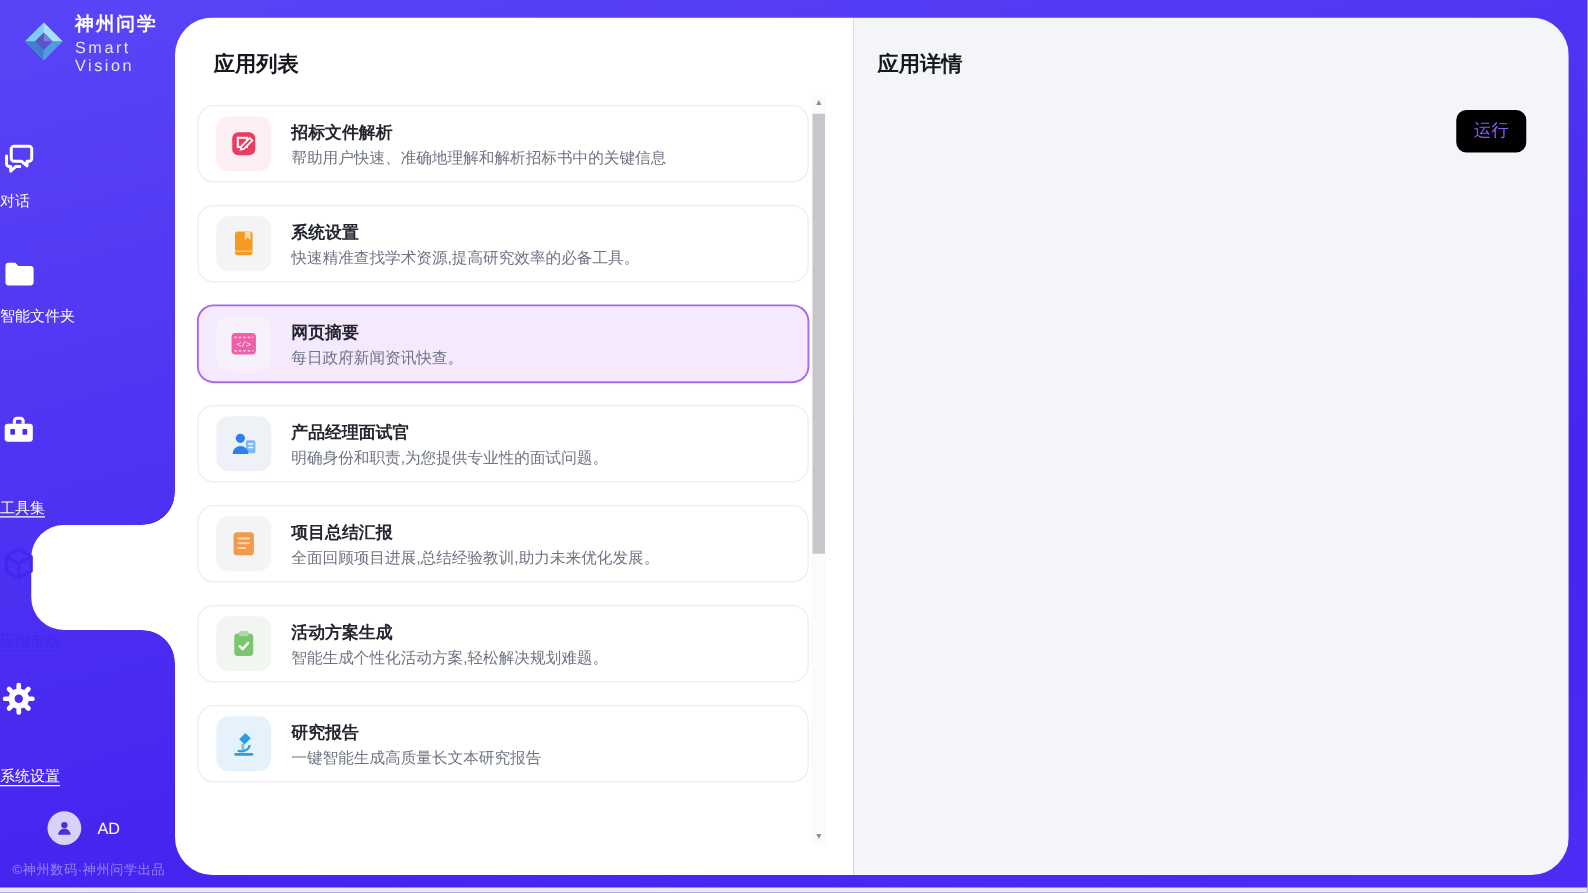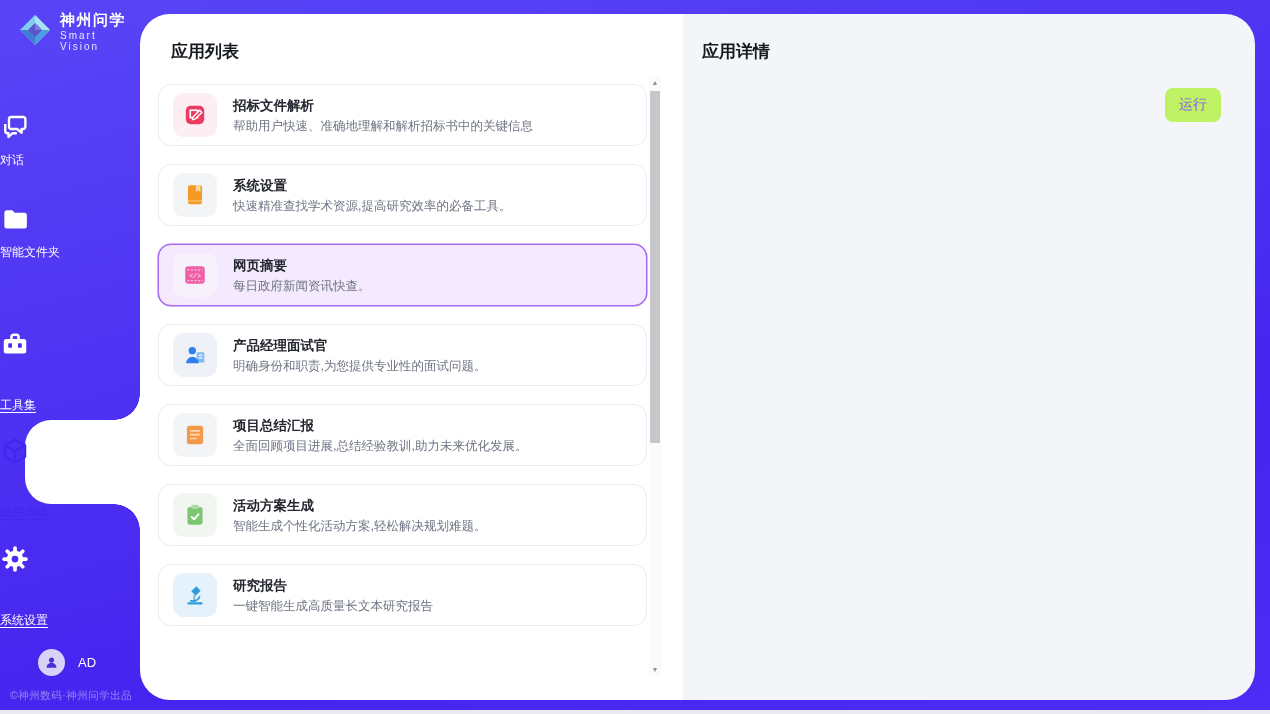--- a/index.html
+++ b/index.html
@@ -9,21 +9,21 @@
     font-family:"Liberation Sans","DejaVu Sans",sans-serif;
     background:linear-gradient(165deg,#5945f7 0%,#4念0 0%,#4524ef 70%,#4e2cf5 100%);
     background:linear-gradient(165deg,#5945f7 0%,#4524ef 70%,#4e2cf5 100%);
   }
   .bottom-edge { position:absolute; left:0; right:0; bottom:0; height:4px; background:#e9e9ef; }
 
   
   .sidebar { position:absolute; left:0; top:0; width:140px; height:710px; }
   .logo { position:absolute; top:11px; left:17px; display:flex; align-items:center; gap:7px; }
   .logo-cn { color:#fff; font-size:15px; font-weight:bold; letter-spacing:1.5px; line-height:17px; }
-  .logo-en { color:#e8e4ff; font-size:10px; letter-spacing:2px; margin-top:2px; }
+  .logo-en { color:#e8e4ff; font-size:13px; letter-spacing:2px; margin-top:2px; }
 
   .nav-item { position:absolute; left:0; width:140px; display:flex; flex-direction:column; align-items:flex-start; gap:6px; cursor:pointer; z-index:2; }
   .nav-item .nav-label { color:#ffffff; font-size:12px; }
   .nav-item.underlined .nav-label { text-decoration:underline; text-underline-offset:3px;margin-top:28px; }
   #nav-chat { top:112px; } #nav-folder { top:204px; } #nav-tools { top:329px; }
   #nav-market { top:436px; } #nav-settings { top:544px; }
   #nav-market .nav-label { color:#4326f0; }
 
   .active-bubble { position:absolute; top:420px; left:25px; width:115px; height:84px;
     background:#fff; border-radius:26px 0 0 26px; z-index:1; }
@@ -68,21 +68,21 @@
   .detail-section .section-title { margin:26px 0 0 19px; }
   .detail-card { margin:27px 33px 0 19px; height:164px; background:#fff; border:1px solid #ebebef;
     border-radius:14px; padding:13px 16px 15px; position:relative; }
   .tool-tag { display:inline-flex; align-items:center; height:30px; background:#fff;
     border:1px solid #e5e6ea; border-radius:10px; padding:0 10px; gap:7px; cursor:pointer; }
   .tag-label { font-size:13px; color:#353b47; }
   .tag-close { font-size:13px; color:#9aa0ab; margin-left:3px; cursor:pointer; line-height:1; }
   .prompt { margin-top:26px; font-size:13px; color:#4c5260; letter-spacing:0.3px; }
   .input-icons { position:absolute; left:17px; bottom:13px; display:flex; align-items:center; gap:16px; color:#a2a8b2; }
   .glyph-icon { font-size:15px; cursor:pointer; }
-  .run-btn { align-self:flex-end; margin:25px 34px 0 0; background:#bef264; color:#8a5bf0;
+  .run-btn { align-self:flex-end; margin:25px 34px 0 0; background:#000000; color:#8a5bf0;
     font-size:14px; padding:8px 14px; border-radius:8px; border:none; cursor:pointer; font-family:inherit; }
 </style>
 </head>
 <body>
 
 <div class="sidebar">
   <div class="logo">
     <span>
       <svg width="36" height="36" viewBox="0 0 36 36">
         <polygon points="18,3 33,18 18,33 3,18" fill="#7ecdf2"></polygon>

